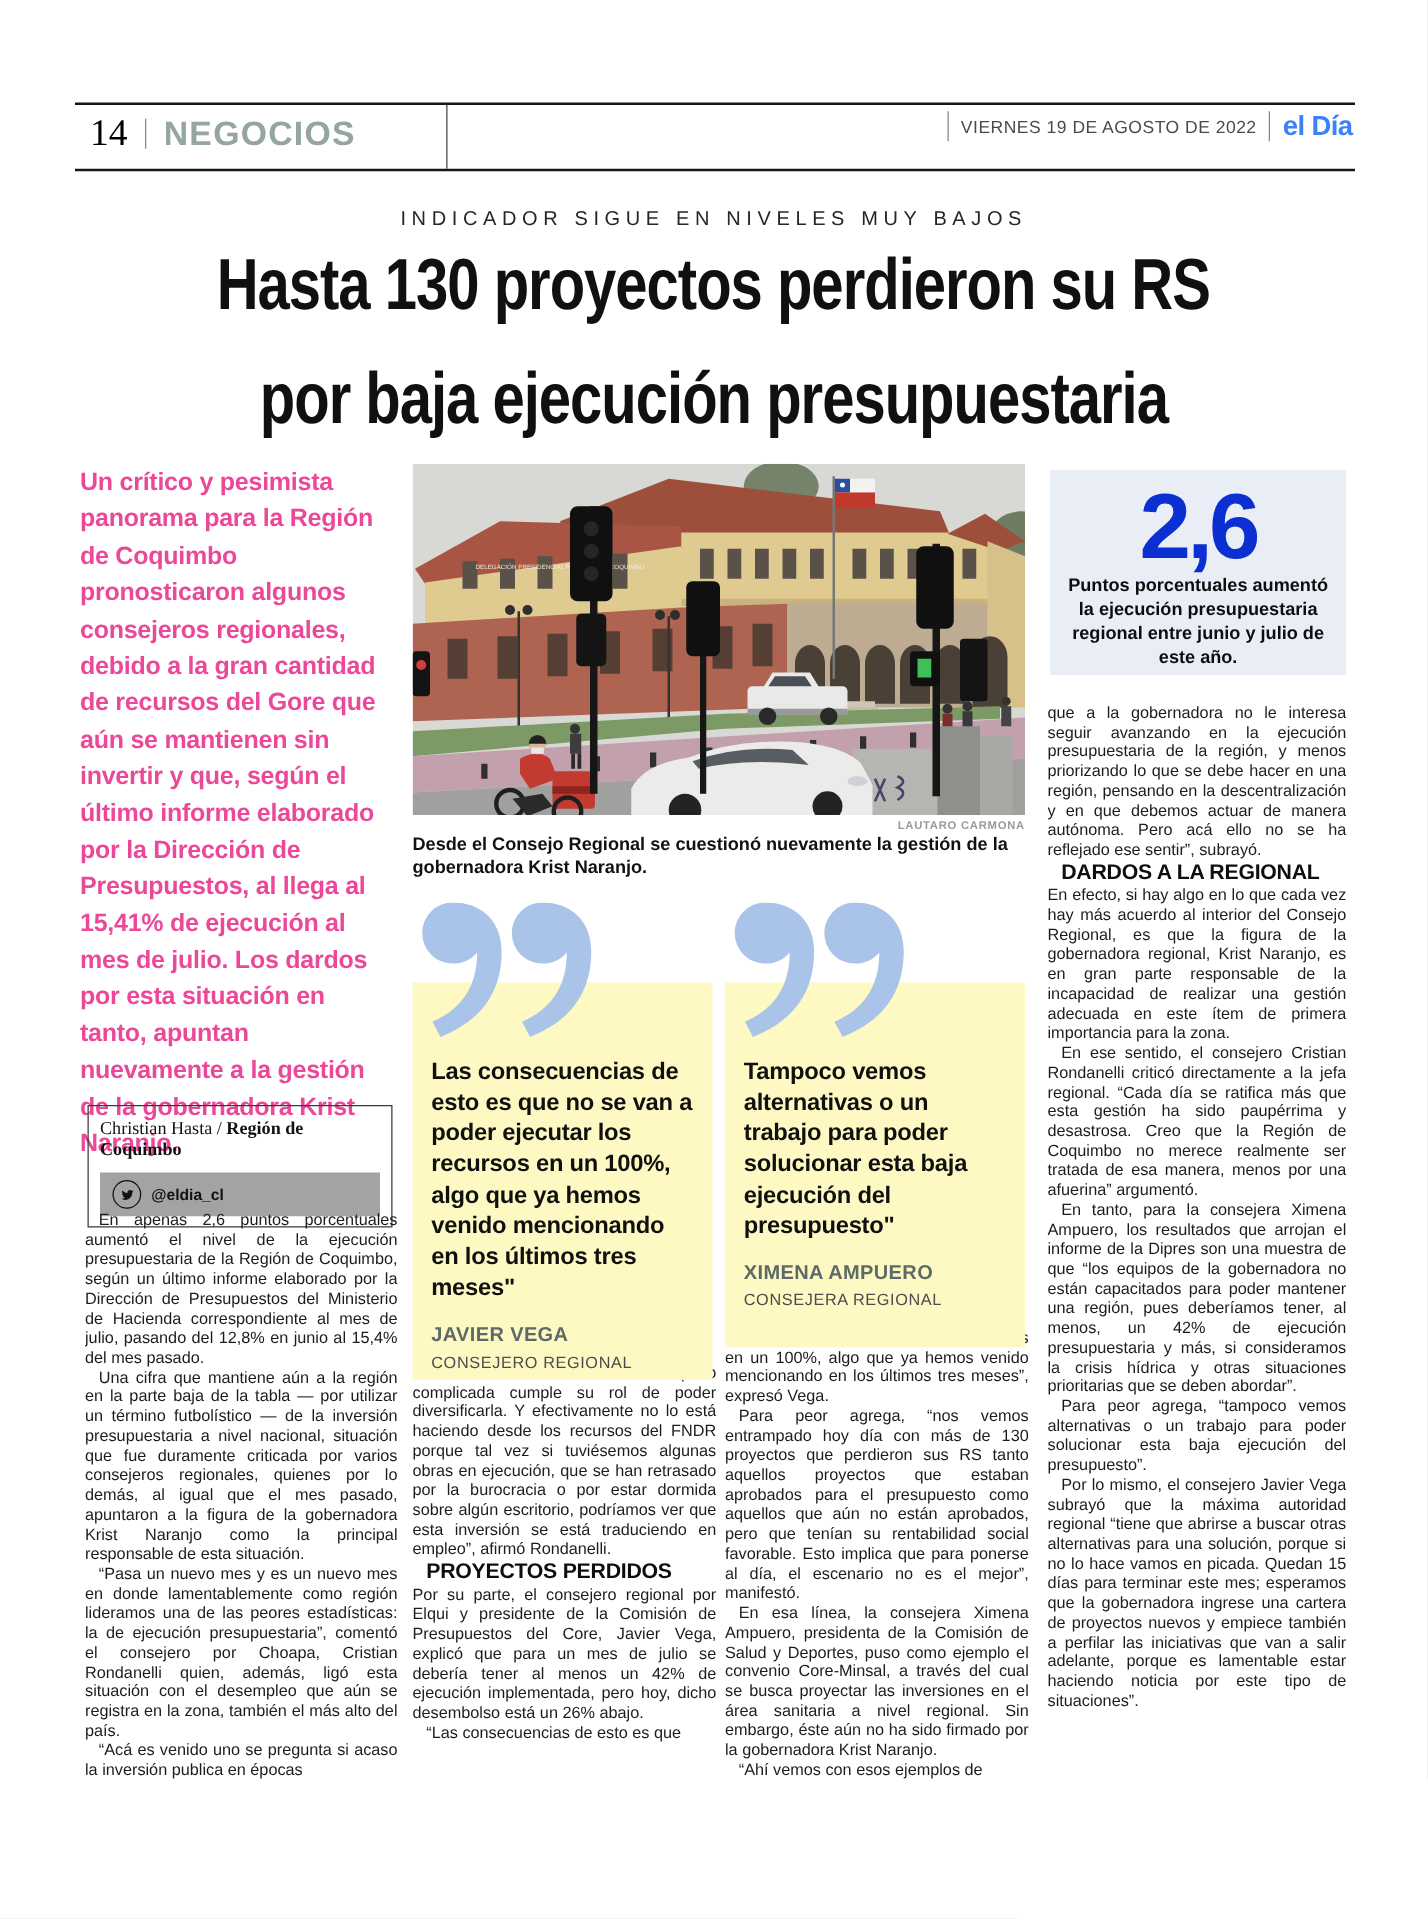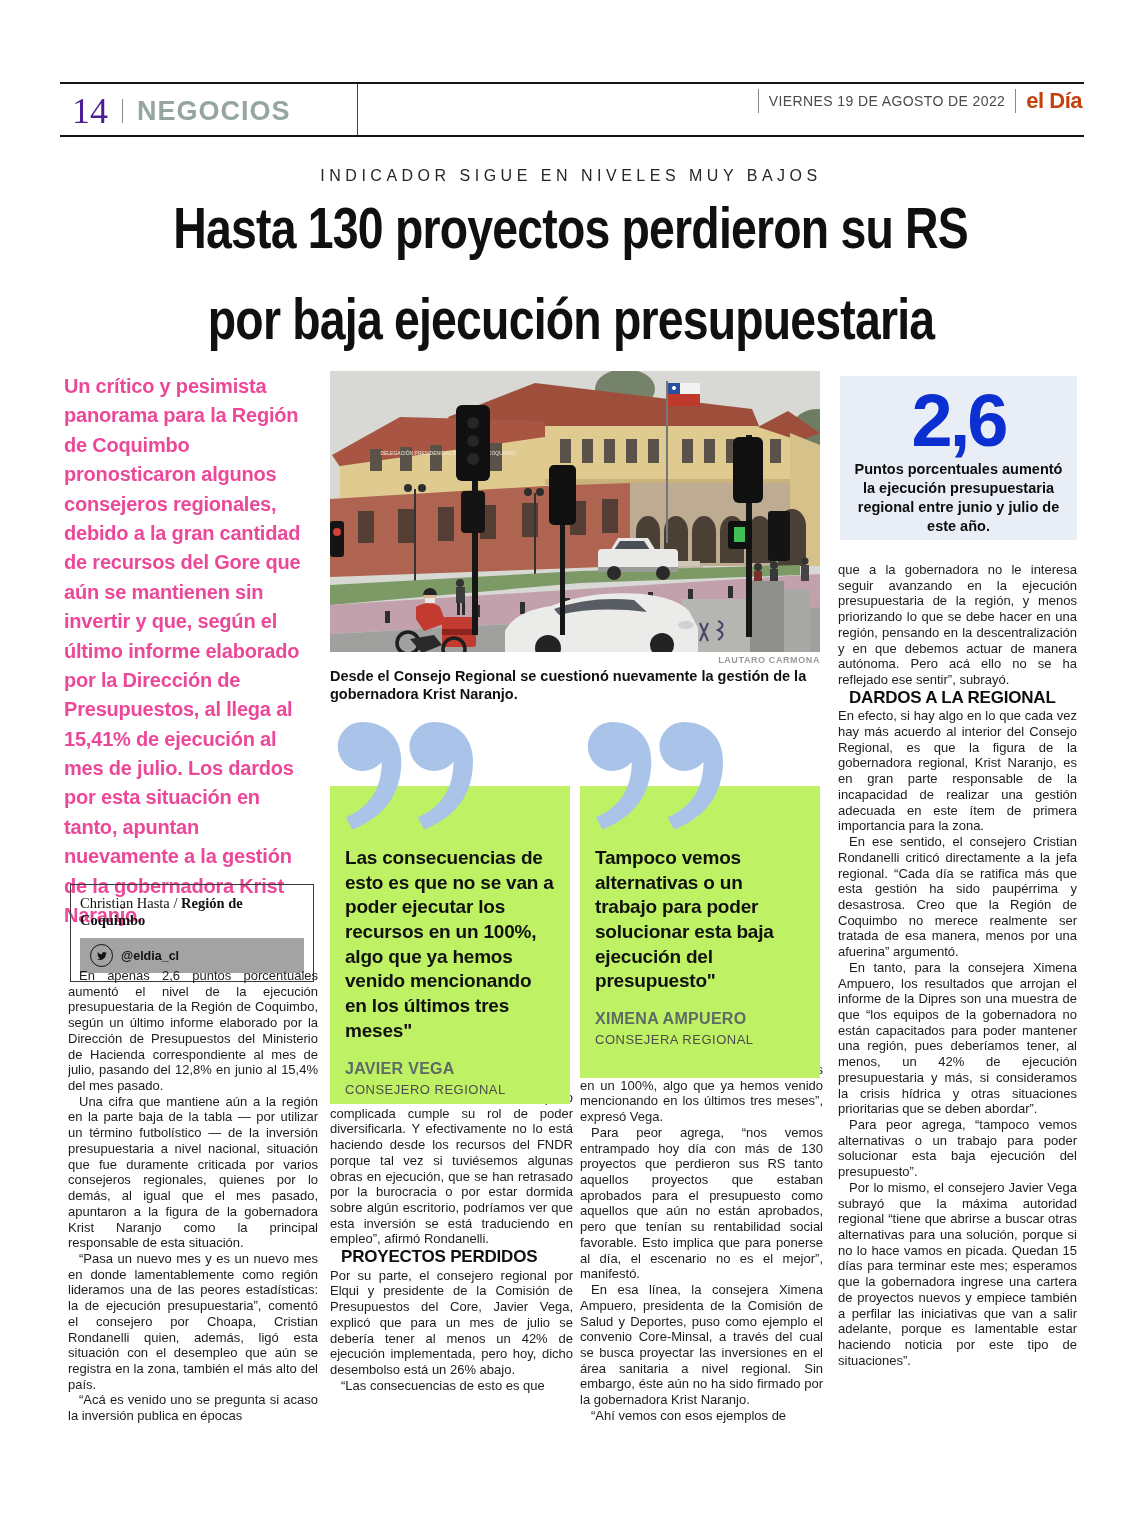--- a/index.html
+++ b/index.html
@@ -6,26 +6,26 @@
   .page {
     position:relative; width:1142px; height:1535px; margin:0 auto;
     background:#ffffff; overflow:hidden;
     font-family:"Liberation Sans", sans-serif; color:#1c1c1c;
   }
   
   .rule-top    { position:absolute; left:60px; right:58px; top:82px;  height:2px; background:#151515; }
   .rule-bottom { position:absolute; left:60px; right:58px; top:135px; height:1.5px; background:#151515; }
   .hdr-vdiv    { position:absolute; left:357px; top:84px; width:1px; height:51px; background:#444; }
   .hdr-left  { position:absolute; left:72px; top:90px; display:flex; align-items:center; gap:14px; }
-  .page-num  { font-family:"Liberation Serif", serif; font-size:36px; font-weight:500; color:#4c1d95; }
+  .page-num  { font-family:"Liberation Serif", serif; font-size:30px; font-weight:500; color:#000000; }
   .hdr-bar   { width:1px; height:24px; background:#888; }
   .section-label { font-size:27px; font-weight:800; letter-spacing:1px; color:#95a5a0; }
   .hdr-right { position:absolute; right:60px; top:88px; display:flex; align-items:center; gap:10px; }
   .edition-date { font-size:14px; color:#4a4a4a; letter-spacing:0.4px; }
-  .brand { font-size:22px; font-weight:800; color:#c2410c; letter-spacing:-0.5px; }
+  .brand { font-size:22px; font-weight:800; color:#3b82f6; letter-spacing:-0.5px; }
   
   .kicker { position:absolute; left:0; right:0; top:167px; text-align:center;
             font-size:16px; letter-spacing:4.5px; color:#262626; }
   .headline { position:absolute; left:0; right:0; top:190px; text-align:center; color:#101010; }
   .headline .hl { line-height:76px; }
   .headline .hl span { display:inline-block; transform:scaleX(0.8); transform-origin:center;
             white-space:nowrap; font-weight:700; font-size:58px; letter-spacing:-1px; }
   
   .deck { position:absolute; left:64px; top:372px; width:252px; text-align:left;
           font-weight:700; font-size:20px; line-height:1.47; letter-spacing:-0.2px; color:#ec4899; }
@@ -41,21 +41,21 @@
   .photo { position:absolute; left:330px; top:371px; width:490px; height:281px; overflow:hidden; }
   .photo-credit { position:absolute; left:330px; top:655px; width:490px; text-align:right;
                   font-size:9px; font-weight:700; letter-spacing:0.6px; color:#9a9a9a; }
   .photo-caption { position:absolute; left:330px; top:667px; width:490px;
                    font-size:14.5px; font-weight:700; line-height:1.26; color:#111; }
   
   .pull-quote { position:absolute; width:240px; }
   .pq1 { left:330px; top:722px; }
   .pq2 { left:580px; top:722px; }
   .pq-mark { position:relative; z-index:2; height:110px; margin-left:2px; }
-  .pq-box { position:relative; z-index:1; margin-top:-46px; background:#bef264;
+  .pq-box { position:relative; z-index:1; margin-top:-46px; background:#fef9c3;
             padding:60px 15px 18px 15px; box-sizing:border-box; }
   .pq1 .pq-box { height:318px; }
   .pq2 .pq-box { height:292px; }
   .pq-text { font-size:19px; font-weight:800; line-height:1.3; color:#101010; letter-spacing:-0.2px; }
   .pq-name { margin-top:16px; font-size:16px; font-weight:800; color:#5d6a66; letter-spacing:0.3px; }
   .pq-role { margin-top:4px; font-size:13px; color:#4c4c4c; letter-spacing:0.5px; }
   
   .stat-box { position:absolute; left:840px; top:376px; width:237px; height:164px;
               background:#e9edf6; text-align:center; box-sizing:border-box; padding:6px 10px; }
   .stat-value { font-size:74px; font-weight:800; line-height:1.05; letter-spacing:-3px; color:#0b2fd0; }

